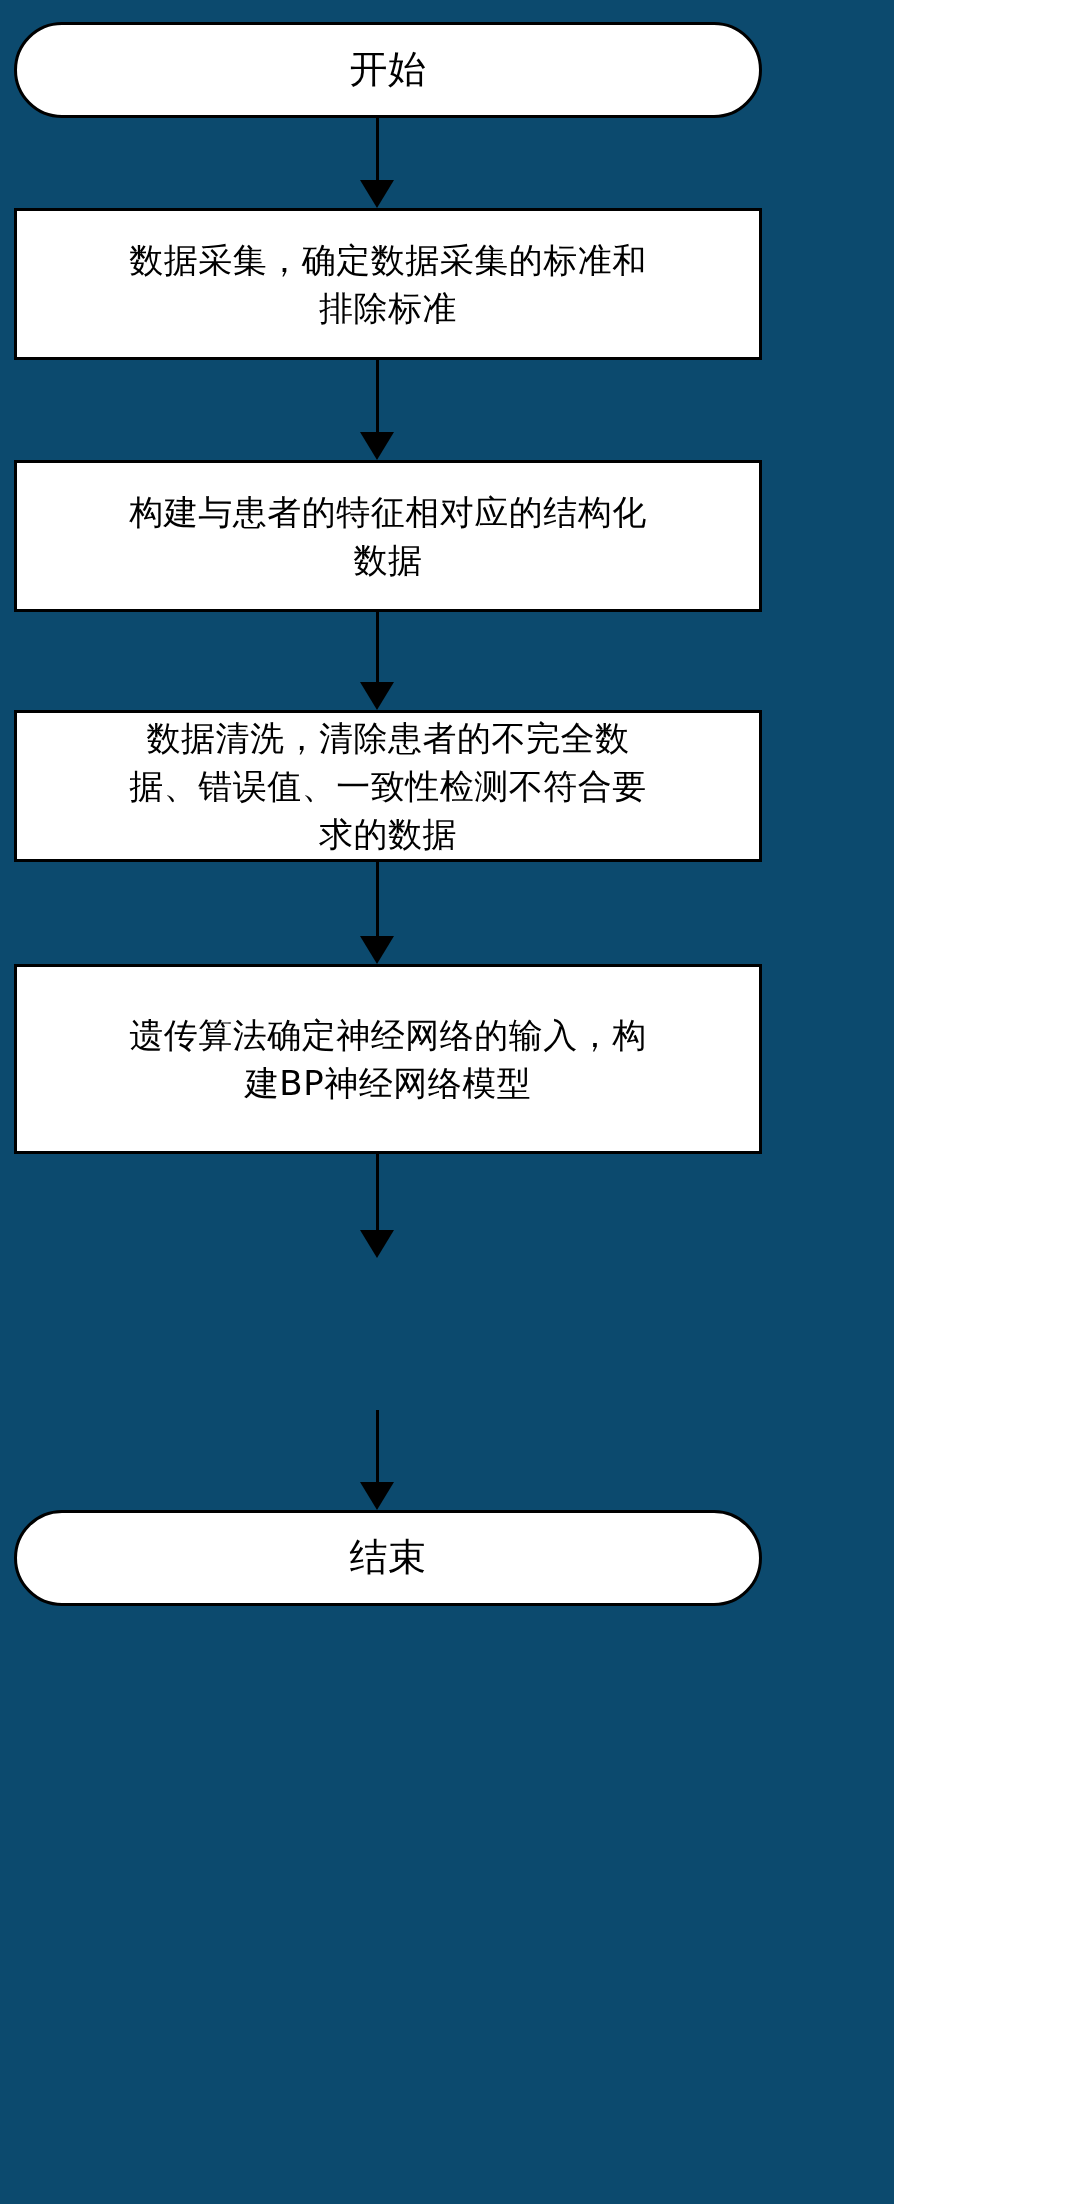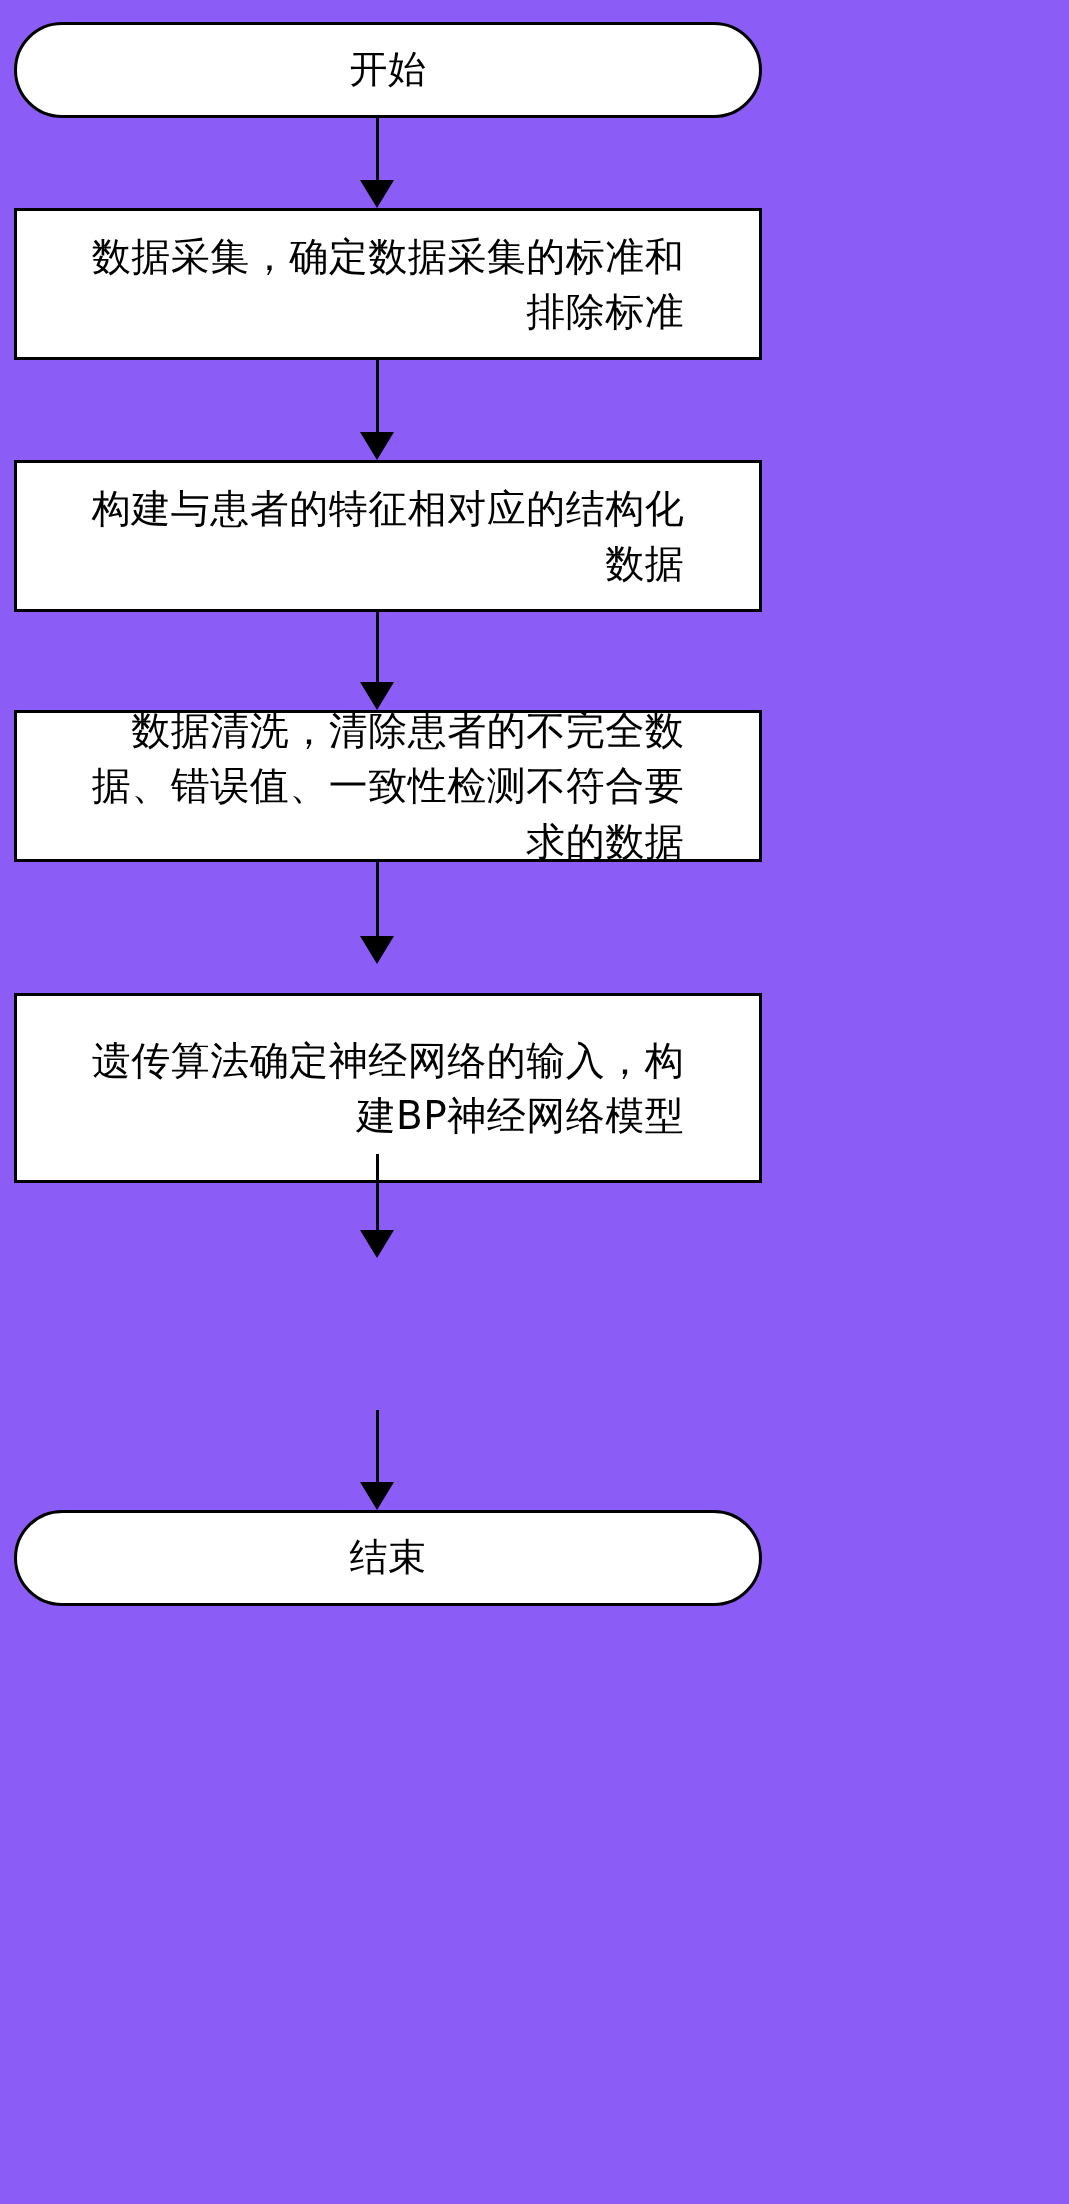--- a/index.html
+++ b/index.html
@@ -5,24 +5,25 @@
   html, body {
     margin: 0;
     padding: 0;
     background: #ffffff;
   }
   body {
     font-family: "DejaVu Sans", "Liberation Sans", sans-serif;
   }
   #canvas {
     position: relative;
-    width: 1069px;
+    width: 882px;
     height: 2204px;
-    background: #8b5cf6;
+    background: #0c4a6e;
     overflow: hidden;
+    padding-left: 12px;
   }
   .node {
     position: absolute;
     box-sizing: border-box;
     background: #ffffff;
     border: 3px solid #000000;
     display: flex;
     align-items: center;
     justify-content: center;
     text-align: center;
@@ -32,23 +33,22 @@
   }
   .node-label {
     font-size: 38px;
     line-height: 1.40;
     color: #000000;
     letter-spacing: 0.5px;
     white-space: pre-line;
     padding: 0 14px;
   }
   .process .node-label {
-    font-size: 39px;
+    font-size: 34px;
     line-height: 1.42;
-    text-align: right;
   }
   .connector {
     position: absolute;
   }
   .conn-line {
     position: absolute;
     width: 3px;
     background: #000000;
   }
   .conn-head {
@@ -98,21 +98,21 @@
     <div class="node-label">数据清洗，清除患者的不完全数
 据、错误值、一致性检测不符合要
 求的数据</div>
   </div>
 
   <div class="connector" style="left:0; top:862px; width:1069px; height:104px;">
     <div class="conn-line" style="left:376px; top:0; height:76px;"></div>
     <div class="conn-head" style="left:360px; top:74px;"></div>
   </div>
 
-  <div class="node process" style="left:14px; top:964px; width:748px; height:190px;margin-top:29px;">
+  <div class="node process" style="left:14px; top:964px; width:748px; height:190px;">
     <div class="node-label">遗传算法确定神经网络的输入，构
 建BP神经网络模型</div>
   </div>
 
   <div class="connector" style="left:0; top:1154px; width:1069px; height:106px;">
     <div class="conn-line" style="left:376px; top:0; height:78px;"></div>
     <div class="conn-head" style="left:360px; top:76px;"></div>
   </div>
 
 

